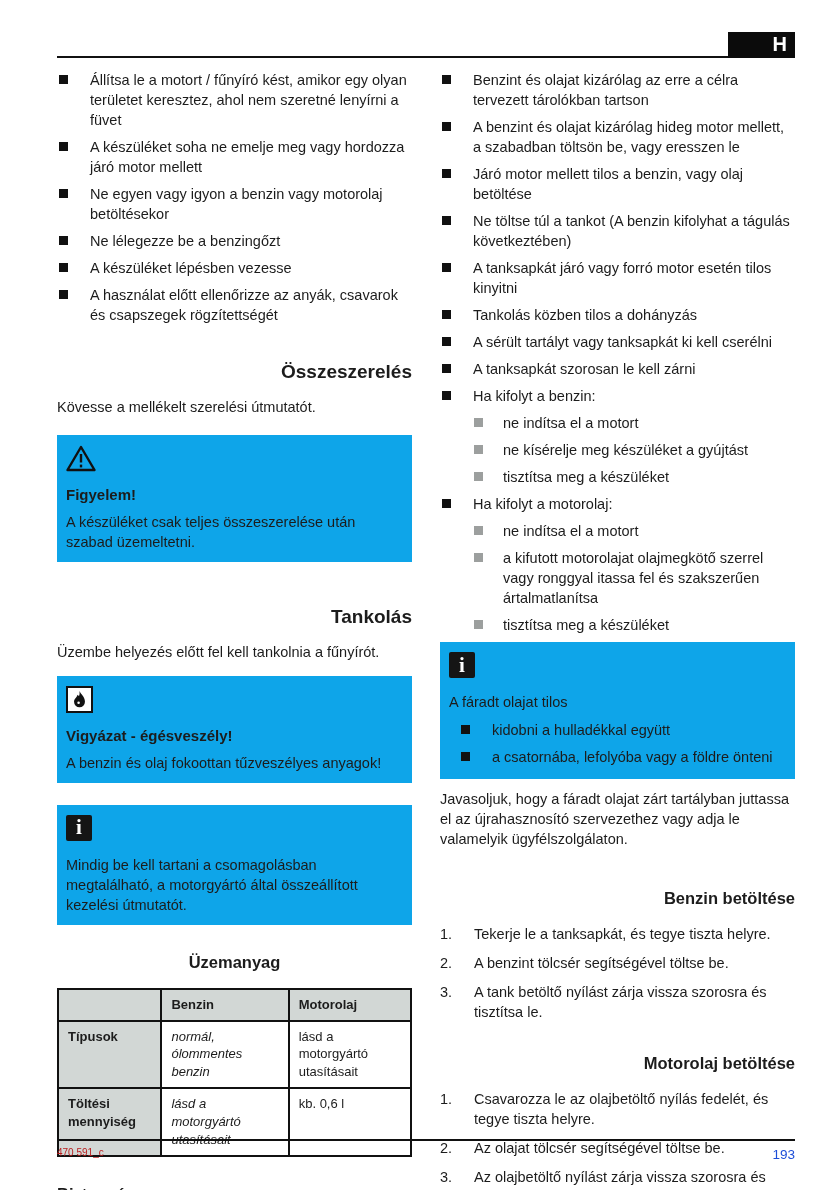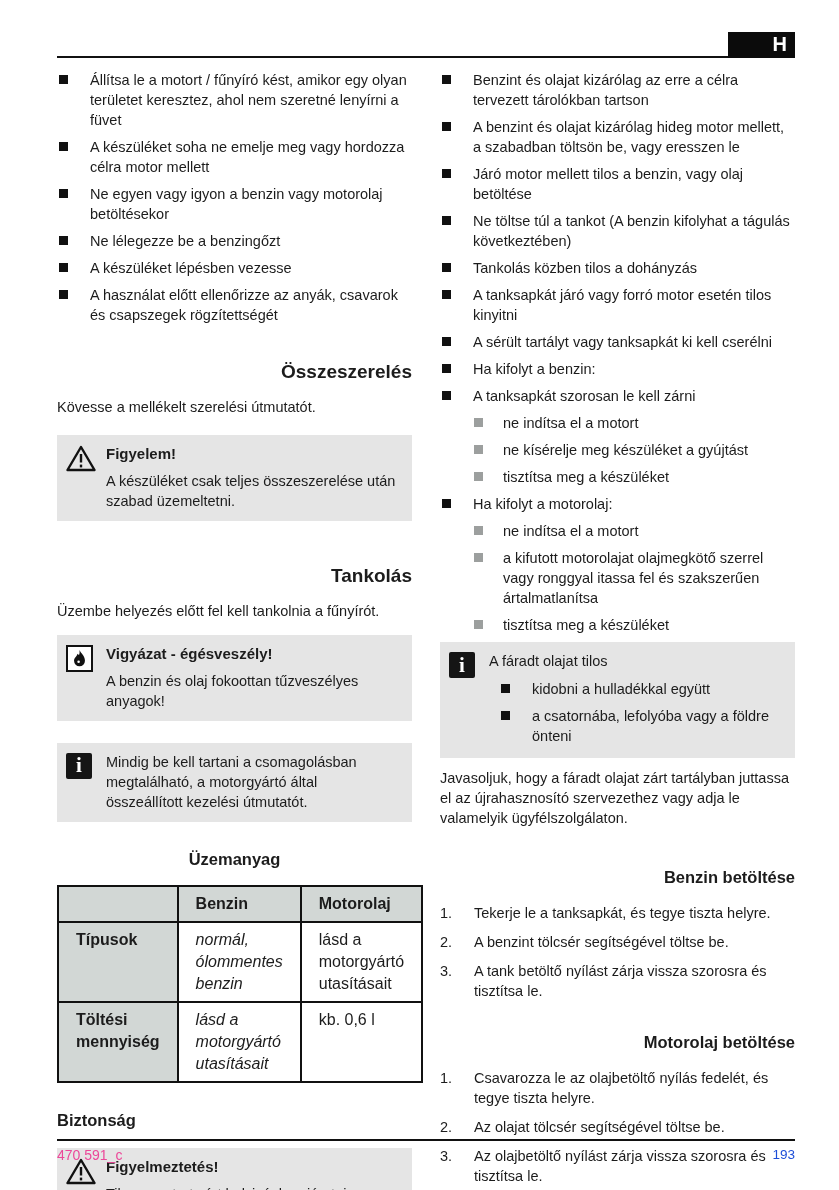--- a/index.html
+++ b/index.html
@@ -28,52 +28,52 @@
   .b-item .sq{flex:0 0 auto;width:9px;height:9px;background:#111;margin:5px 22px 0 2px;}
   .b-item.sub{margin-left:32px;margin-bottom:7px;}
   .b-item.sub .sq{background:#9c9f9e;margin-right:20px;}
   .b-text{flex:1;}
 
   h2{font-size:19px;margin:0 0 12px 0;font-weight:bold;}
   h3{font-size:16.5px;margin:0 0 14px 0;font-weight:bold;}
   p{margin:0 0 14px 0;}
 
   
-  .notice{background:#e5e5e5;padding:9px 16px 10px 9px;display:flex;margin-bottom:16px;}
+  .notice{background:#0ea5e9;padding:9px 16px 10px 9px;display:flex;margin-bottom:16px;flex-direction:column;}
   .n-icon{flex:0 0 40px;padding-top:1px;}
   .n-body{flex:1;}
   .n-title{font-weight:bold;margin-bottom:6px;font-size:15px;}
   .icon-box{width:27px;height:27px;border:2px solid #111;background:#fff;
     display:flex;align-items:center;justify-content:center;box-sizing:border-box;}
   .info-sq{width:26px;height:26px;background:#151515;color:#fff;border-radius:2px;
     display:flex;align-items:center;justify-content:center;
     font-family:"Liberation Serif","DejaVu Serif",serif;font-weight:bold;font-size:21px;line-height:1;}
   .note-bullets{margin-top:8px;}
   .note-bullets .b-item{margin-left:10px;}
 
   
   table.fuel{border-collapse:collapse;width:355px;margin:4px 0 26px 0;}
   table.fuel td,table.fuel th{
-    border:2px solid #111;padding:6px 17px;vertical-align:top;text-align:left;
-    font-weight:normal;font-size:16px;
+    border:2px solid #111;padding:6px 9px;vertical-align:top;text-align:left;
+    font-weight:normal;font-size:13px;
   }
   table.fuel th{background:#d2d7d5;font-weight:bold;}
   table.fuel td.rowlabel{background:#d2d7d5;font-weight:bold;width:88px;}
   table.fuel td.c2{width:118px;font-style:italic;}
   table.fuel td.c3{width:112px;}
 
   
   .steps{margin:2px 0 26px 0;}
   .step{display:flex;margin-bottom:9px;}
   .step .num{flex:0 0 34px;}
   .step .s-text{flex:1;}
 
   
   .foot-rule{position:absolute;left:57px;right:44px;top:1139px;border-top:2px solid #111;}
-  .foot-left{position:absolute;left:57px;top:1146px;font-size:14px;color:#ec4899;}
+  .foot-left{position:absolute;left:57px;top:1146px;font-size:10px;color:#b91c1c;}
   .foot-right{position:absolute;right:44px;top:1146px;font-size:13.5px;color:#1d4ed8;}
 
   .mt-lg{margin-top:34px;text-align:right;}
   .mt-md{margin-top:22px;}
 </style>
 </head>
 <body>
 
 <div class="top-rule"></div>
 <div class="lang-badge">
@@ -84,21 +84,21 @@
 
   <div class="col">
 
     <div class="blist">
       <div class="b-item">
           <span class="sq"></span>
           <span class="b-text">Állítsa le a motort / fűnyíró kést, amikor egy olyan területet keresztez, ahol nem szeretné lenyírni a füvet</span>
         </div>
       <div class="b-item">
           <span class="sq"></span>
-          <span class="b-text">A készüléket soha ne emelje meg vagy hordozza célra motor mellett</span>
+          <span class="b-text">A készüléket soha ne emelje meg vagy hordozza járó motor mellett</span>
         </div>
       <div class="b-item">
           <span class="sq"></span>
           <span class="b-text">Ne egyen vagy igyon a benzin vagy motorolaj betöltésekor</span>
         </div>
       <div class="b-item">
           <span class="sq"></span>
           <span class="b-text">Ne lélegezze be a benzingőzt</span>
         </div>
       <div class="b-item">
@@ -211,38 +211,38 @@
       <div class="b-item">
           <span class="sq"></span>
           <span class="b-text">Járó motor mellett tilos a benzin, vagy olaj betöltése</span>
         </div>
       <div class="b-item">
           <span class="sq"></span>
           <span class="b-text">Ne töltse túl a tankot (A benzin kifolyhat a tágulás következtében)</span>
         </div>
       <div class="b-item">
           <span class="sq"></span>
+          <span class="b-text">A tanksapkát járó vagy forró motor esetén tilos kinyitni</span>
+        </div>
+      <div class="b-item">
+          <span class="sq"></span>
           <span class="b-text">Tankolás közben tilos a dohányzás</span>
         </div>
       <div class="b-item">
           <span class="sq"></span>
-          <span class="b-text">A tanksapkát járó vagy forró motor esetén tilos kinyitni</span>
-        </div>
-      <div class="b-item">
-          <span class="sq"></span>
           <span class="b-text">A sérült tartályt vagy tanksapkát ki kell cserélni</span>
         </div>
       <div class="b-item">
           <span class="sq"></span>
+          <span class="b-text">A tanksapkát szorosan le kell zárni</span>
+        </div>
+
+      <div class="b-item">
+          <span class="sq"></span>
           <span class="b-text">Ha kifolyt a benzin:</span>
-        </div>
-
-      <div class="b-item">
-          <span class="sq"></span>
-          <span class="b-text">A tanksapkát szorosan le kell zárni</span>
         </div>
       <div class="b-item sub">
           <span class="sq"></span>
           <span class="b-text">ne indítsa el a motort</span>
         </div>
       <div class="b-item sub">
           <span class="sq"></span>
           <span class="b-text">ne kísérelje meg készüléket a gyújtást</span>
         </div>
       <div class="b-item sub">

